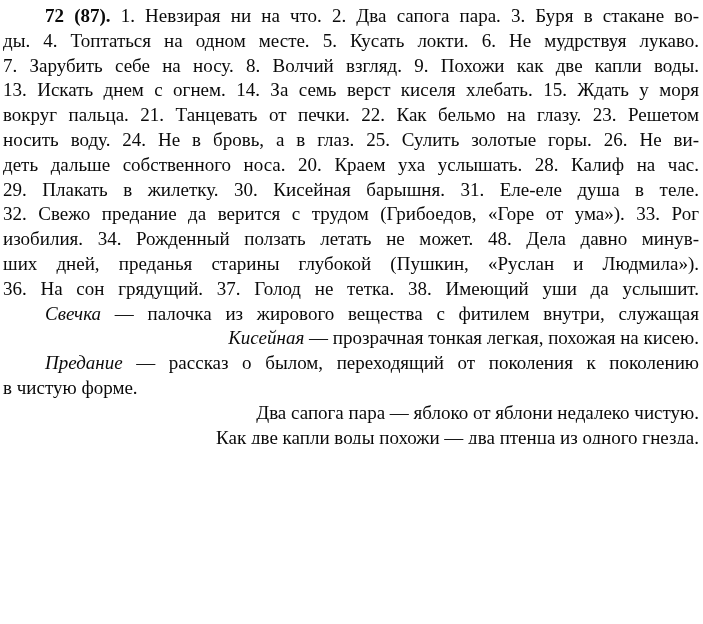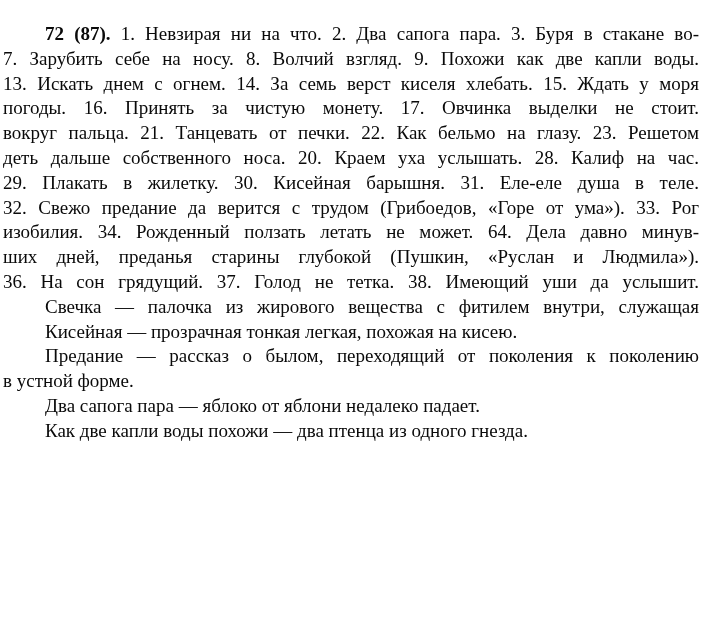--- a/index.html
+++ b/index.html
@@ -1,49 +1,50 @@
 <!DOCTYPE html>
 <html><head>
 <meta charset="utf-8">
 <style>
   html,body{margin:0;padding:0;background:#ffffff;}
   .page{
     width:703px;height:444px;box-sizing:border-box;
-    padding:22px 4px 0 3px;overflow:hidden;
+    padding:4px 4px 0 3px;overflow:hidden;
     background:#ffffff;color:#0a0a0a;
     font-family:"Liberation Serif","DejaVu Serif",serif;
     font-size:19px;line-height:24.8px;
   }
   .ln{text-align:left;}
   .j{text-align:justify;text-align-last:justify;}
-  .ind{text-indent:42px;}
+  .ind{text-indent:42px;text-align:right;}
   .b{font-weight:bold;}
-  .i{}
+  .i{font-style:italic;}
 </style>
 </head>
 <body>
 
 <div class="page">
 
   <div class="ln j ind"><span class="b">72 (87).</span><span> 1. Невзирая ни на что. 2. Два сапога пара. 3. Буря в стакане во-</span></div>
+  <div class="ln j">ды. 4. Топтаться на одном месте. 5. Кусать локти. 6. Не мудрствуя лукаво.</div>
   <div class="ln j">7. Зарубить себе на носу. 8. Волчий взгляд. 9. Похожи как две капли воды.</div>
   <div class="ln j">13. Искать днем с огнем. 14. За семь верст киселя хлебать. 15. Ждать у моря</div>
-  <div class="ln j">погоды. 16. Принять за чистую монету. 17. Овчинка выделки не стоит.</div>
   <div class="ln j">вокруг пальца. 21. Танцевать от печки. 22. Как бельмо на глазу. 23. Решетом</div>
+  <div class="ln j">носить воду. 24. Не в бровь, а в глаз. 25. Сулить золотые горы. 26. Не ви-</div>
   <div class="ln j">деть дальше собственного носа. 20. Краем уха услышать. 28. Калиф на час.</div>
   <div class="ln j">29. Плакать в жилетку. 30. Кисейная барышня. 31. Еле-еле душа в теле.</div>
   <div class="ln j">32. Свежо предание да верится с трудом (Грибоедов, «Горе от ума»). 33. Рог</div>
-  <div class="ln j">изобилия. 34. Рожденный ползать летать не может. 64. Дела давно минув-</div>
+  <div class="ln j">изобилия. 34. Рожденный ползать летать не может. 48. Дела давно минув-</div>
   <div class="ln j">ших дней, преданья старины глубокой (Пушкин, «Руслан и Людмила»).</div>
   <div class="ln j">36. На сон грядущий. 37. Голод не тетка. 38. Имеющий уши да услышит.</div>
 
   <div class="ln j ind"><span class="i">Свечка</span><span> — палочка из жирового вещества с фитилем внутри, служащая</span></div>
 
   <div class="ln ind"><span class="i">Кисейная</span><span> — прозрачная тонкая легкая, похожая на кисею.</span></div>
 
   <div class="ln j ind"><span class="i">Предание</span><span> — рассказ о былом, переходящий от поколения к поколению</span></div>
-  <div class="ln">в устной форме.</div>
+  <div class="ln">в чистую форме.</div>
 
-  <div class="ln ind">Два сапога пара — яблоко от яблони недалеко падает.</div>
+  <div class="ln ind">Два сапога пара — яблоко от яблони недалеко чистую.</div>
   <div class="ln ind">Как две капли воды похожи — два птенца из одного гнезда.</div>
   <div class="ln ind">Плакать днем с огнем — искать иголку в стоге сена.</div>
 
 </div>
 
 </body></html>

